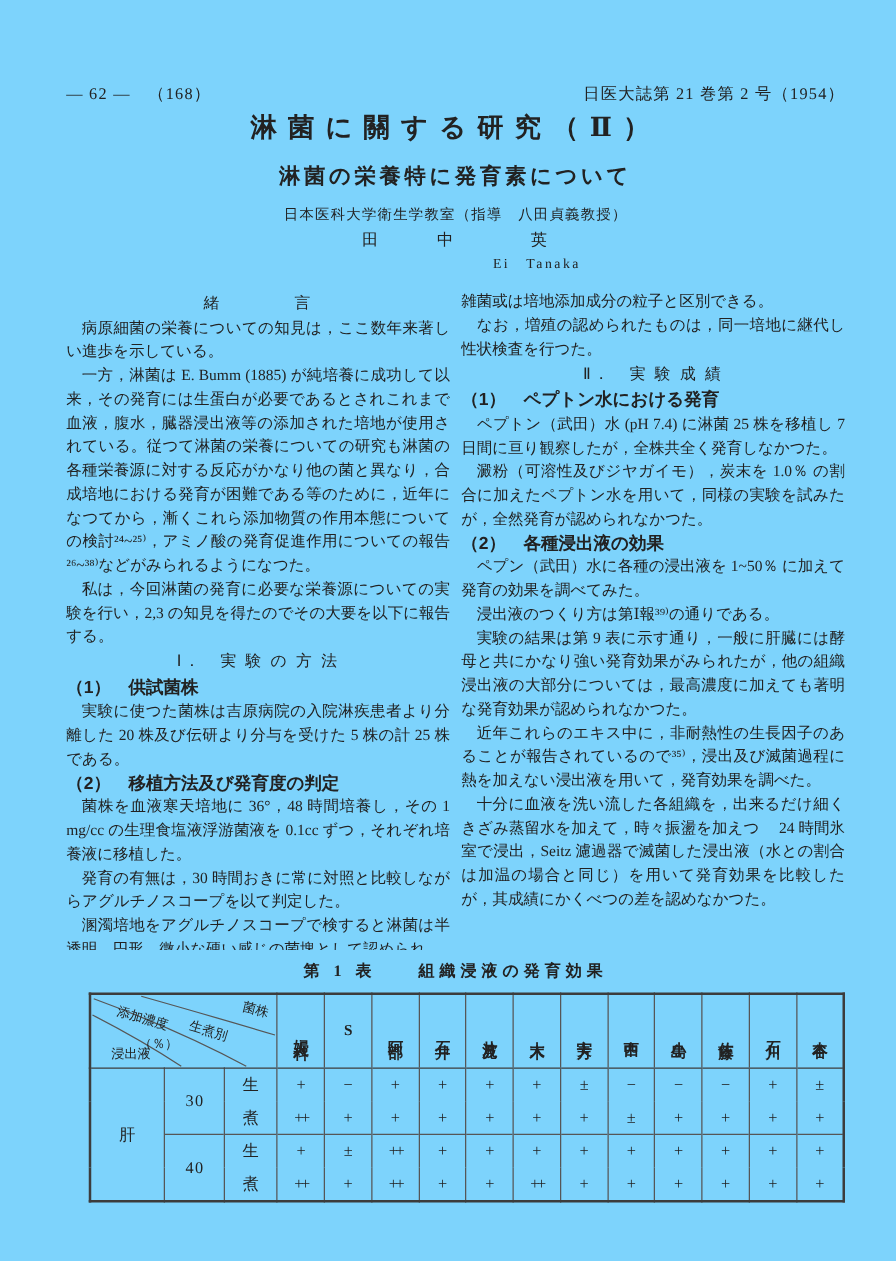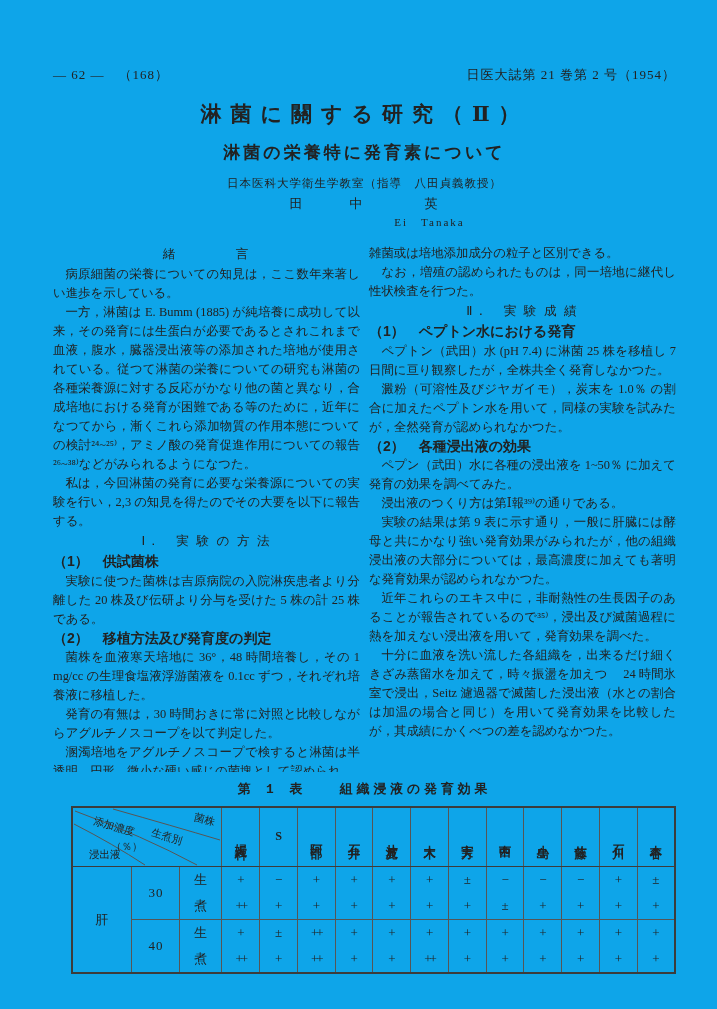--- a/index.html
+++ b/index.html
@@ -4,34 +4,34 @@
 <style>
   html,body{margin:0;padding:0;}
   body{
     width:717px;height:1009px;
     background:#e9e8e4;
     font-family:"Liberation Serif","DejaVu Serif",serif;
   }
   .page{
     position:relative;
     width:717px;height:1009px;
-    background:#0ea5e9;
+    background:#7dd3fc;
     color:#222;
     box-sizing:border-box;
     padding:66px 41px 0 53px;
     overflow:hidden;
   }
   
   .running-head{
     display:flex;justify-content:space-between;
     font-size:13px;letter-spacing:1px;
   }
   
   .title{
-    text-align:center;margin-top:16px;
+    text-align:center;margin-top:4px;
     font-size:21px;font-weight:bold;letter-spacing:9px;
   }
   .subtitle{
     text-align:center;margin-top:13px;
     font-size:17px;font-weight:bold;letter-spacing:3px;
   }
   .affiliation{
     text-align:center;margin-top:12px;
     font-size:11.5px;letter-spacing:1px;
   }
@@ -61,21 +61,21 @@
     font-weight:normal;font-size:12.6px;line-height:21px;
     letter-spacing:2px;
   }
   .sub-head{
     font-family:"Liberation Sans","DejaVu Sans",sans-serif;
     font-weight:bold;font-size:14px;line-height:19.5px;
   }
   
   .table-title{
     text-align:center;margin-top:9px;
-    font-family:Liberation Mono, monospace;
+    font-family:Liberation Serif, serif;
     font-weight:bold;font-size:12.8px;letter-spacing:4px;
   }
   table.growth{
     margin:8px auto 0 18px;
     border-collapse:collapse;
     border:2px solid #3c3c3c;
     table-layout:fixed;
     background:transparent;
   }
   table.growth th,table.growth td{

